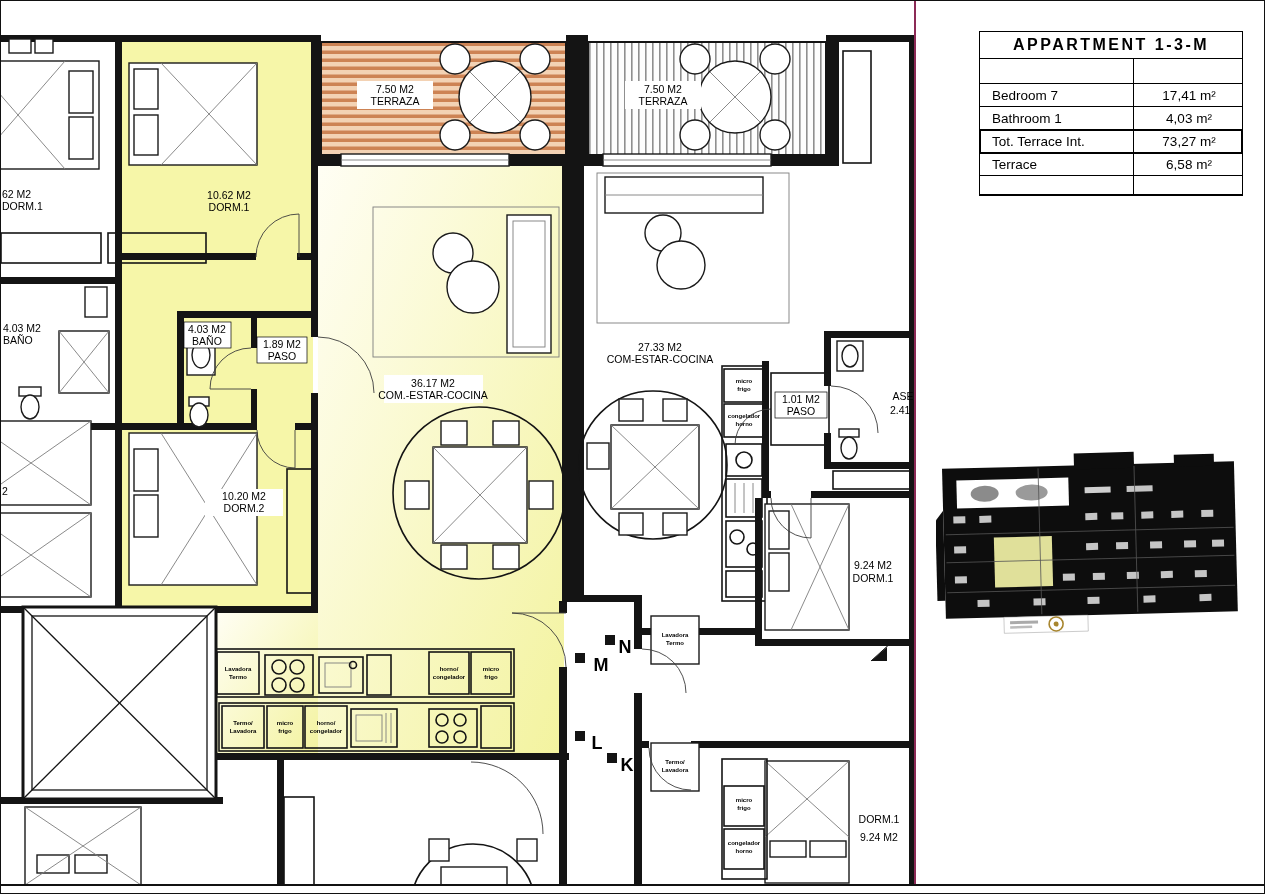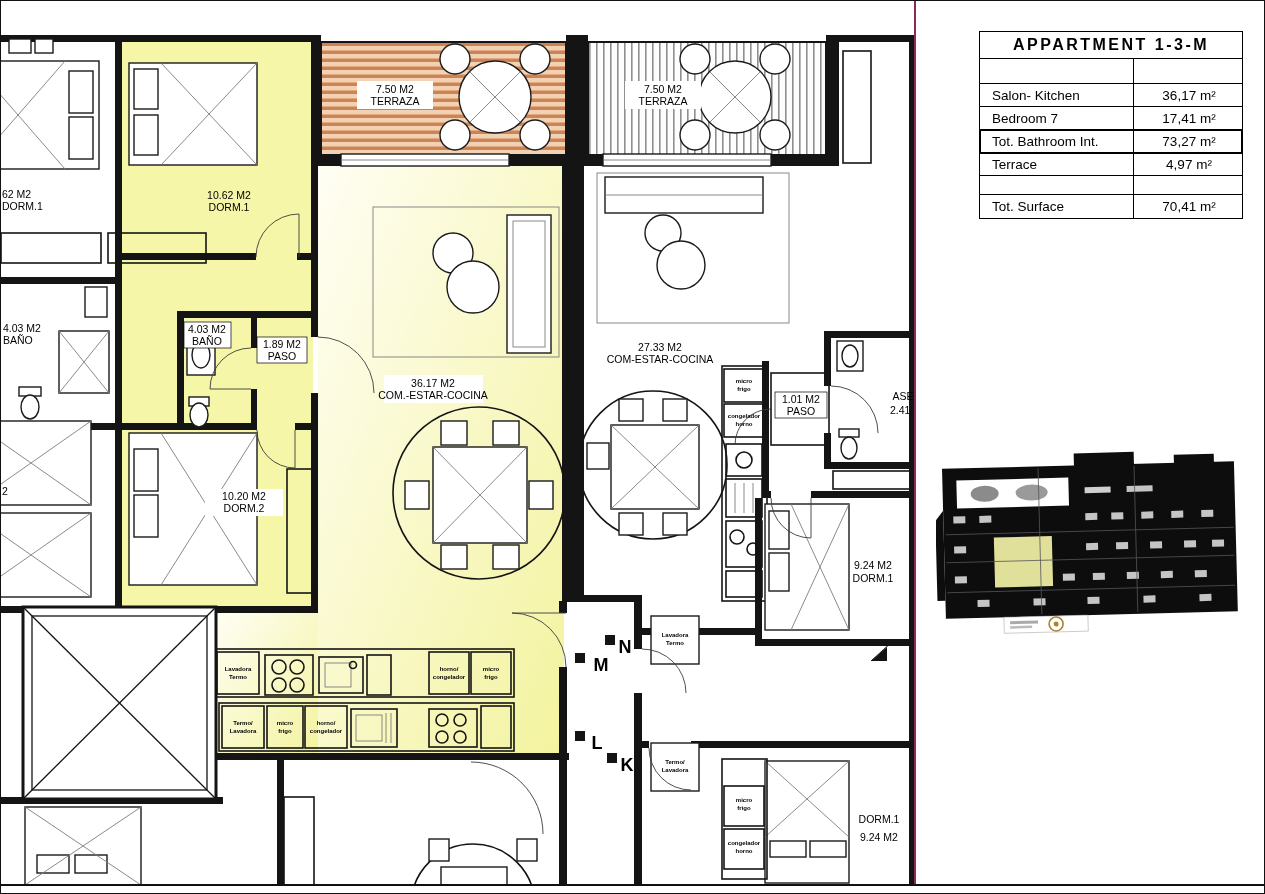--- a/index.html
+++ b/index.html
@@ -455,43 +455,39 @@
   <div class="right-panel">
 
     <div class="area-table">
       <div class="t-title">APPARTMENT 1-3-M</div>
       <div class="t-spacer">
           <div class="t-label"></div>
           <div class="t-value"></div>
         </div>
 
       <div class="t-row">
-        <div class="t-label">Salon- Kitchen</div>
-        <div class="t-value">36,17 m²</div>
-      </div>
-      <div class="t-row">
         <div class="t-label">Bedroom 7</div>
         <div class="t-value">17,41 m²</div>
       </div>
+      <div class="t-row">
+        <div class="t-label">Bathroom 1</div>
+        <div class="t-value">4,03 m²</div>
+      </div>
       <div class="t-row t-strong">
-        <div class="t-label">Tot. Bathroom Int.</div>
+        <div class="t-label">Tot. Terrace Int.</div>
         <div class="t-value">73,27 m²</div>
       </div>
       <div class="t-row">
         <div class="t-label">Terrace</div>
-        <div class="t-value">4,97 m²</div>
+        <div class="t-value">6,58 m²</div>
       </div>
       <div class="t-spacer small">
           <div class="t-label"></div>
           <div class="t-value"></div>
         </div>
-      <div class="t-row">
-        <div class="t-label">Tot. Surface</div>
-        <div class="t-value">70,41 m²</div>
-      </div>
     </div>
 
     <svg class="thumb" width="310" height="196" viewBox="0 0 310 196">
       <g transform="rotate(-1.5 155 96)">
         <rect x="8" y="18" width="292" height="150" fill="#0d0d0d"></rect>
         <rect x="140" y="6" width="60" height="16" fill="#0d0d0d"></rect>
         <rect x="240" y="10" width="40" height="12" fill="#0d0d0d"></rect>
         <polygon points="8,60 0,70 0,150 8,150" fill="#0d0d0d"></polygon>
         <rect x="22" y="30" width="112" height="28" fill="#fff"></rect>
         <ellipse cx="50" cy="44" rx="14" ry="8" fill="#777" opacity="0.85"></ellipse>

